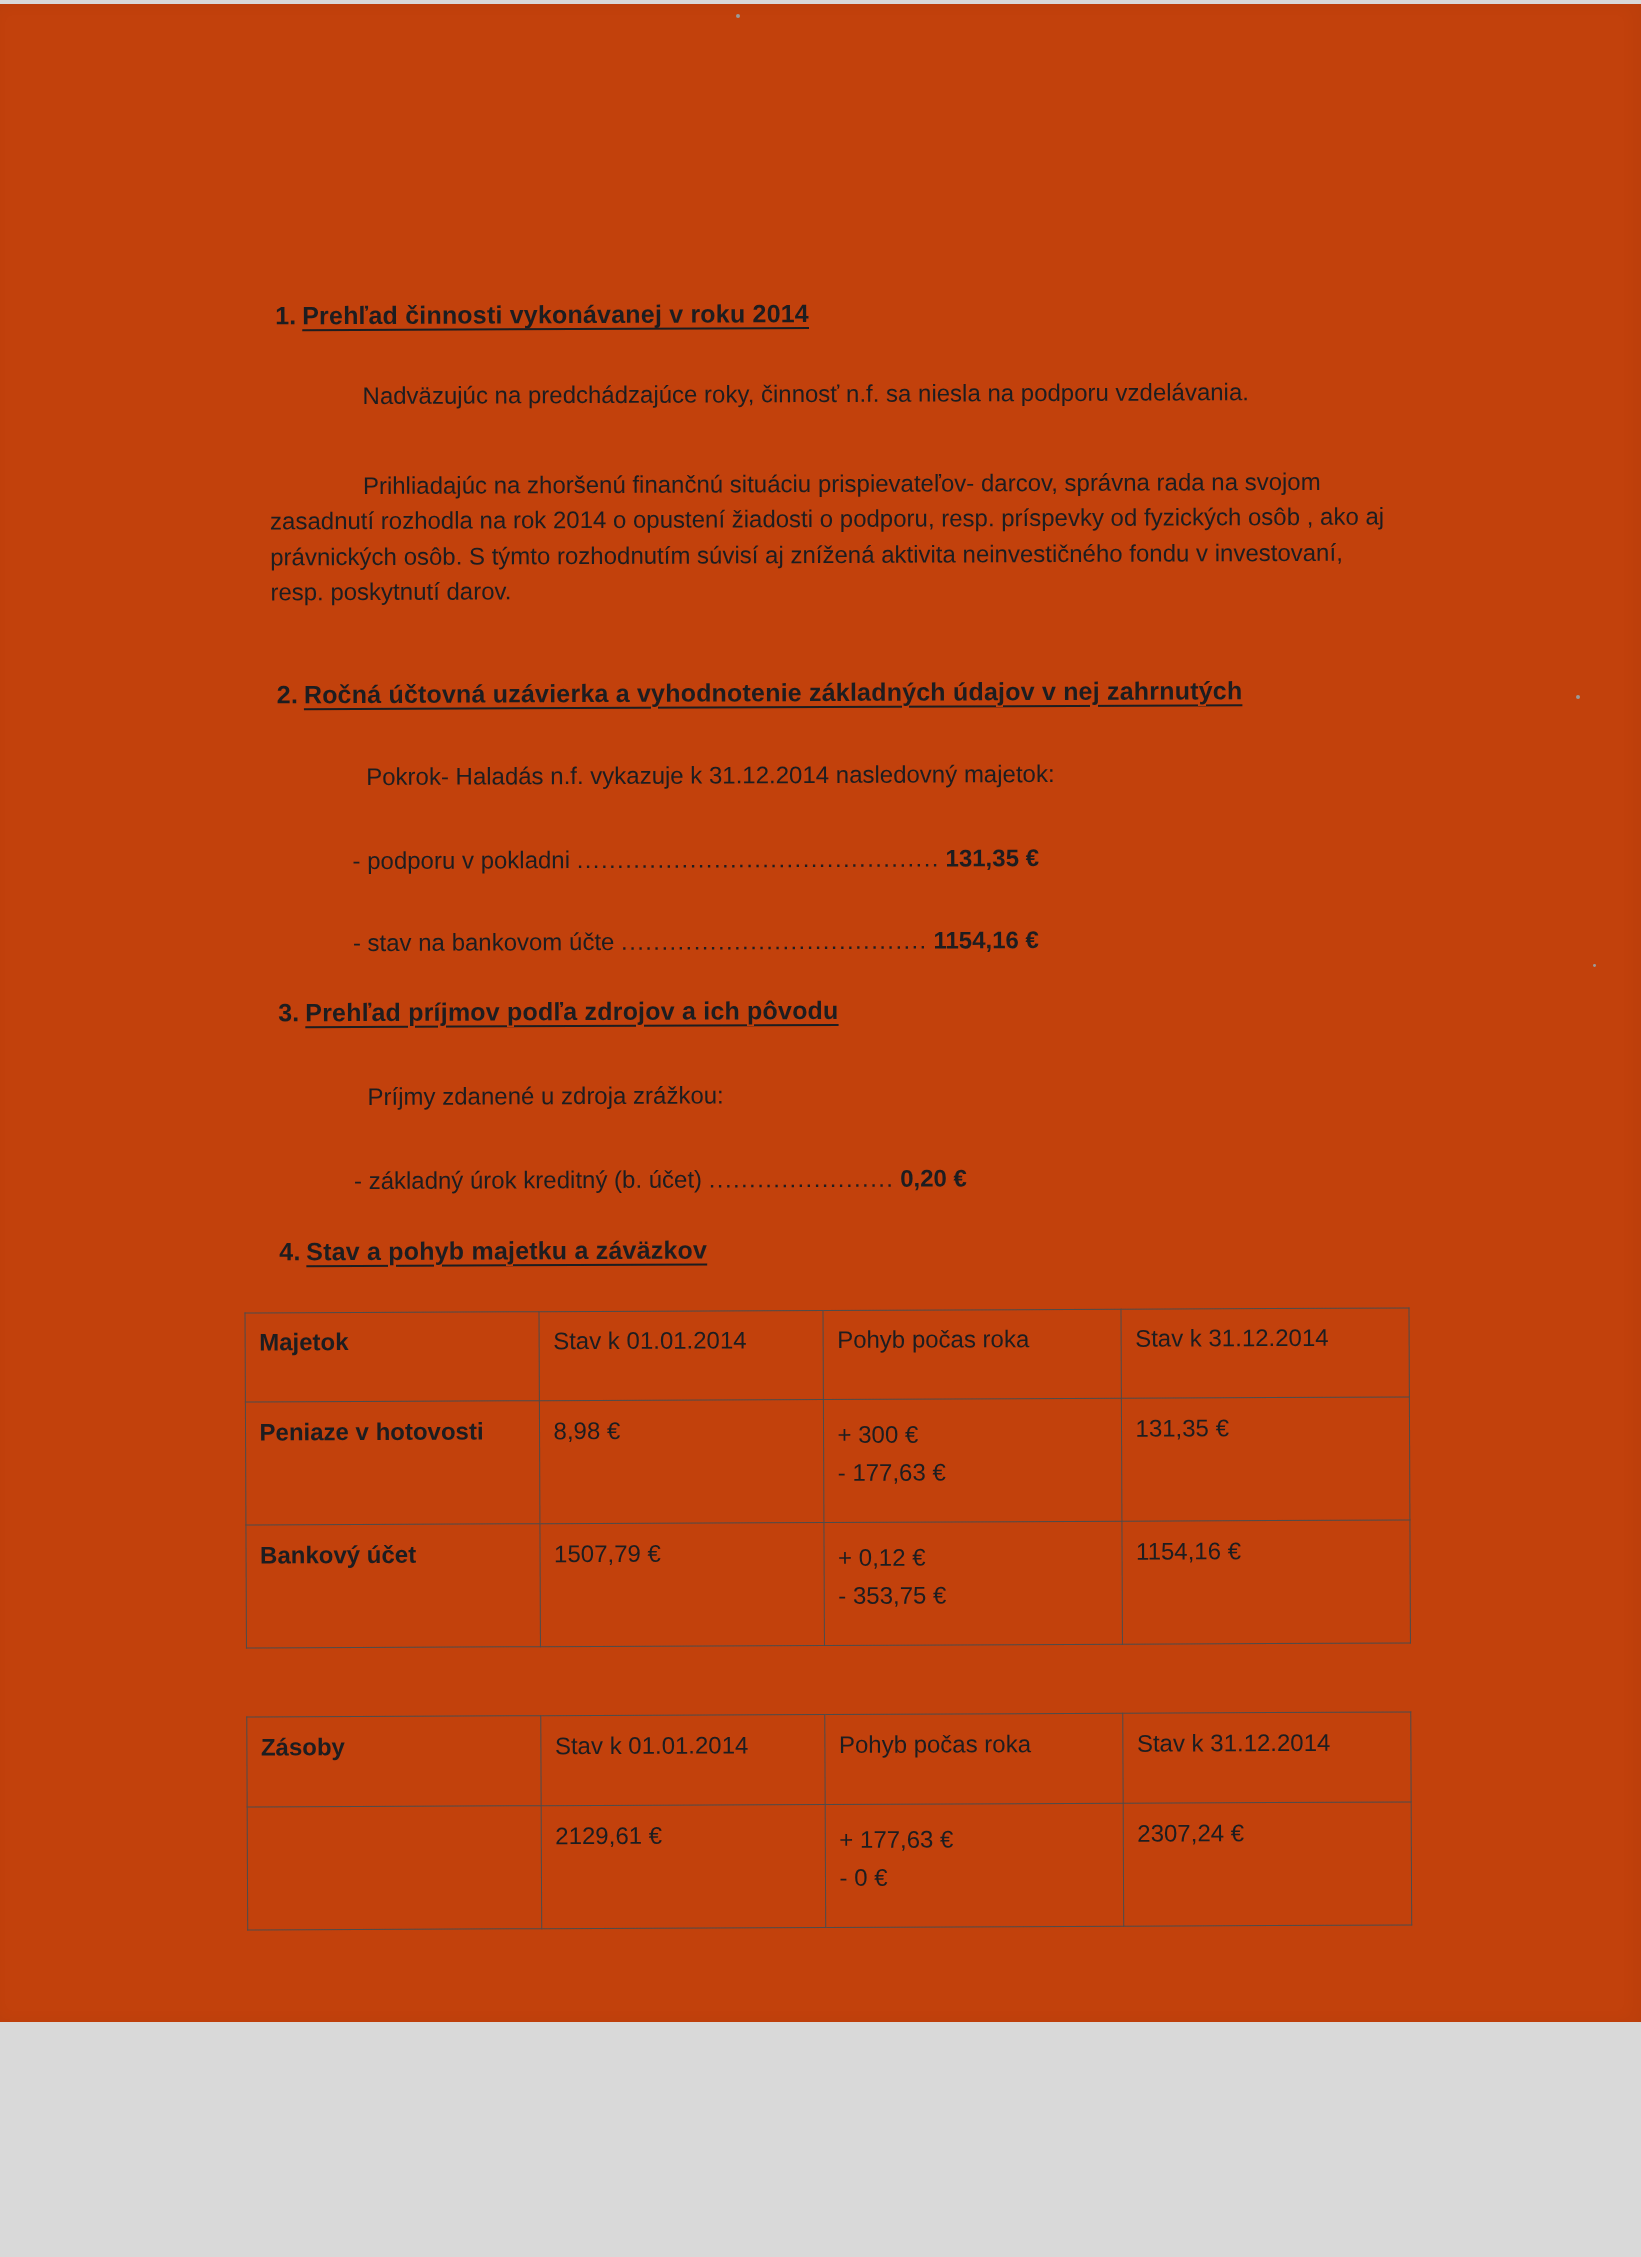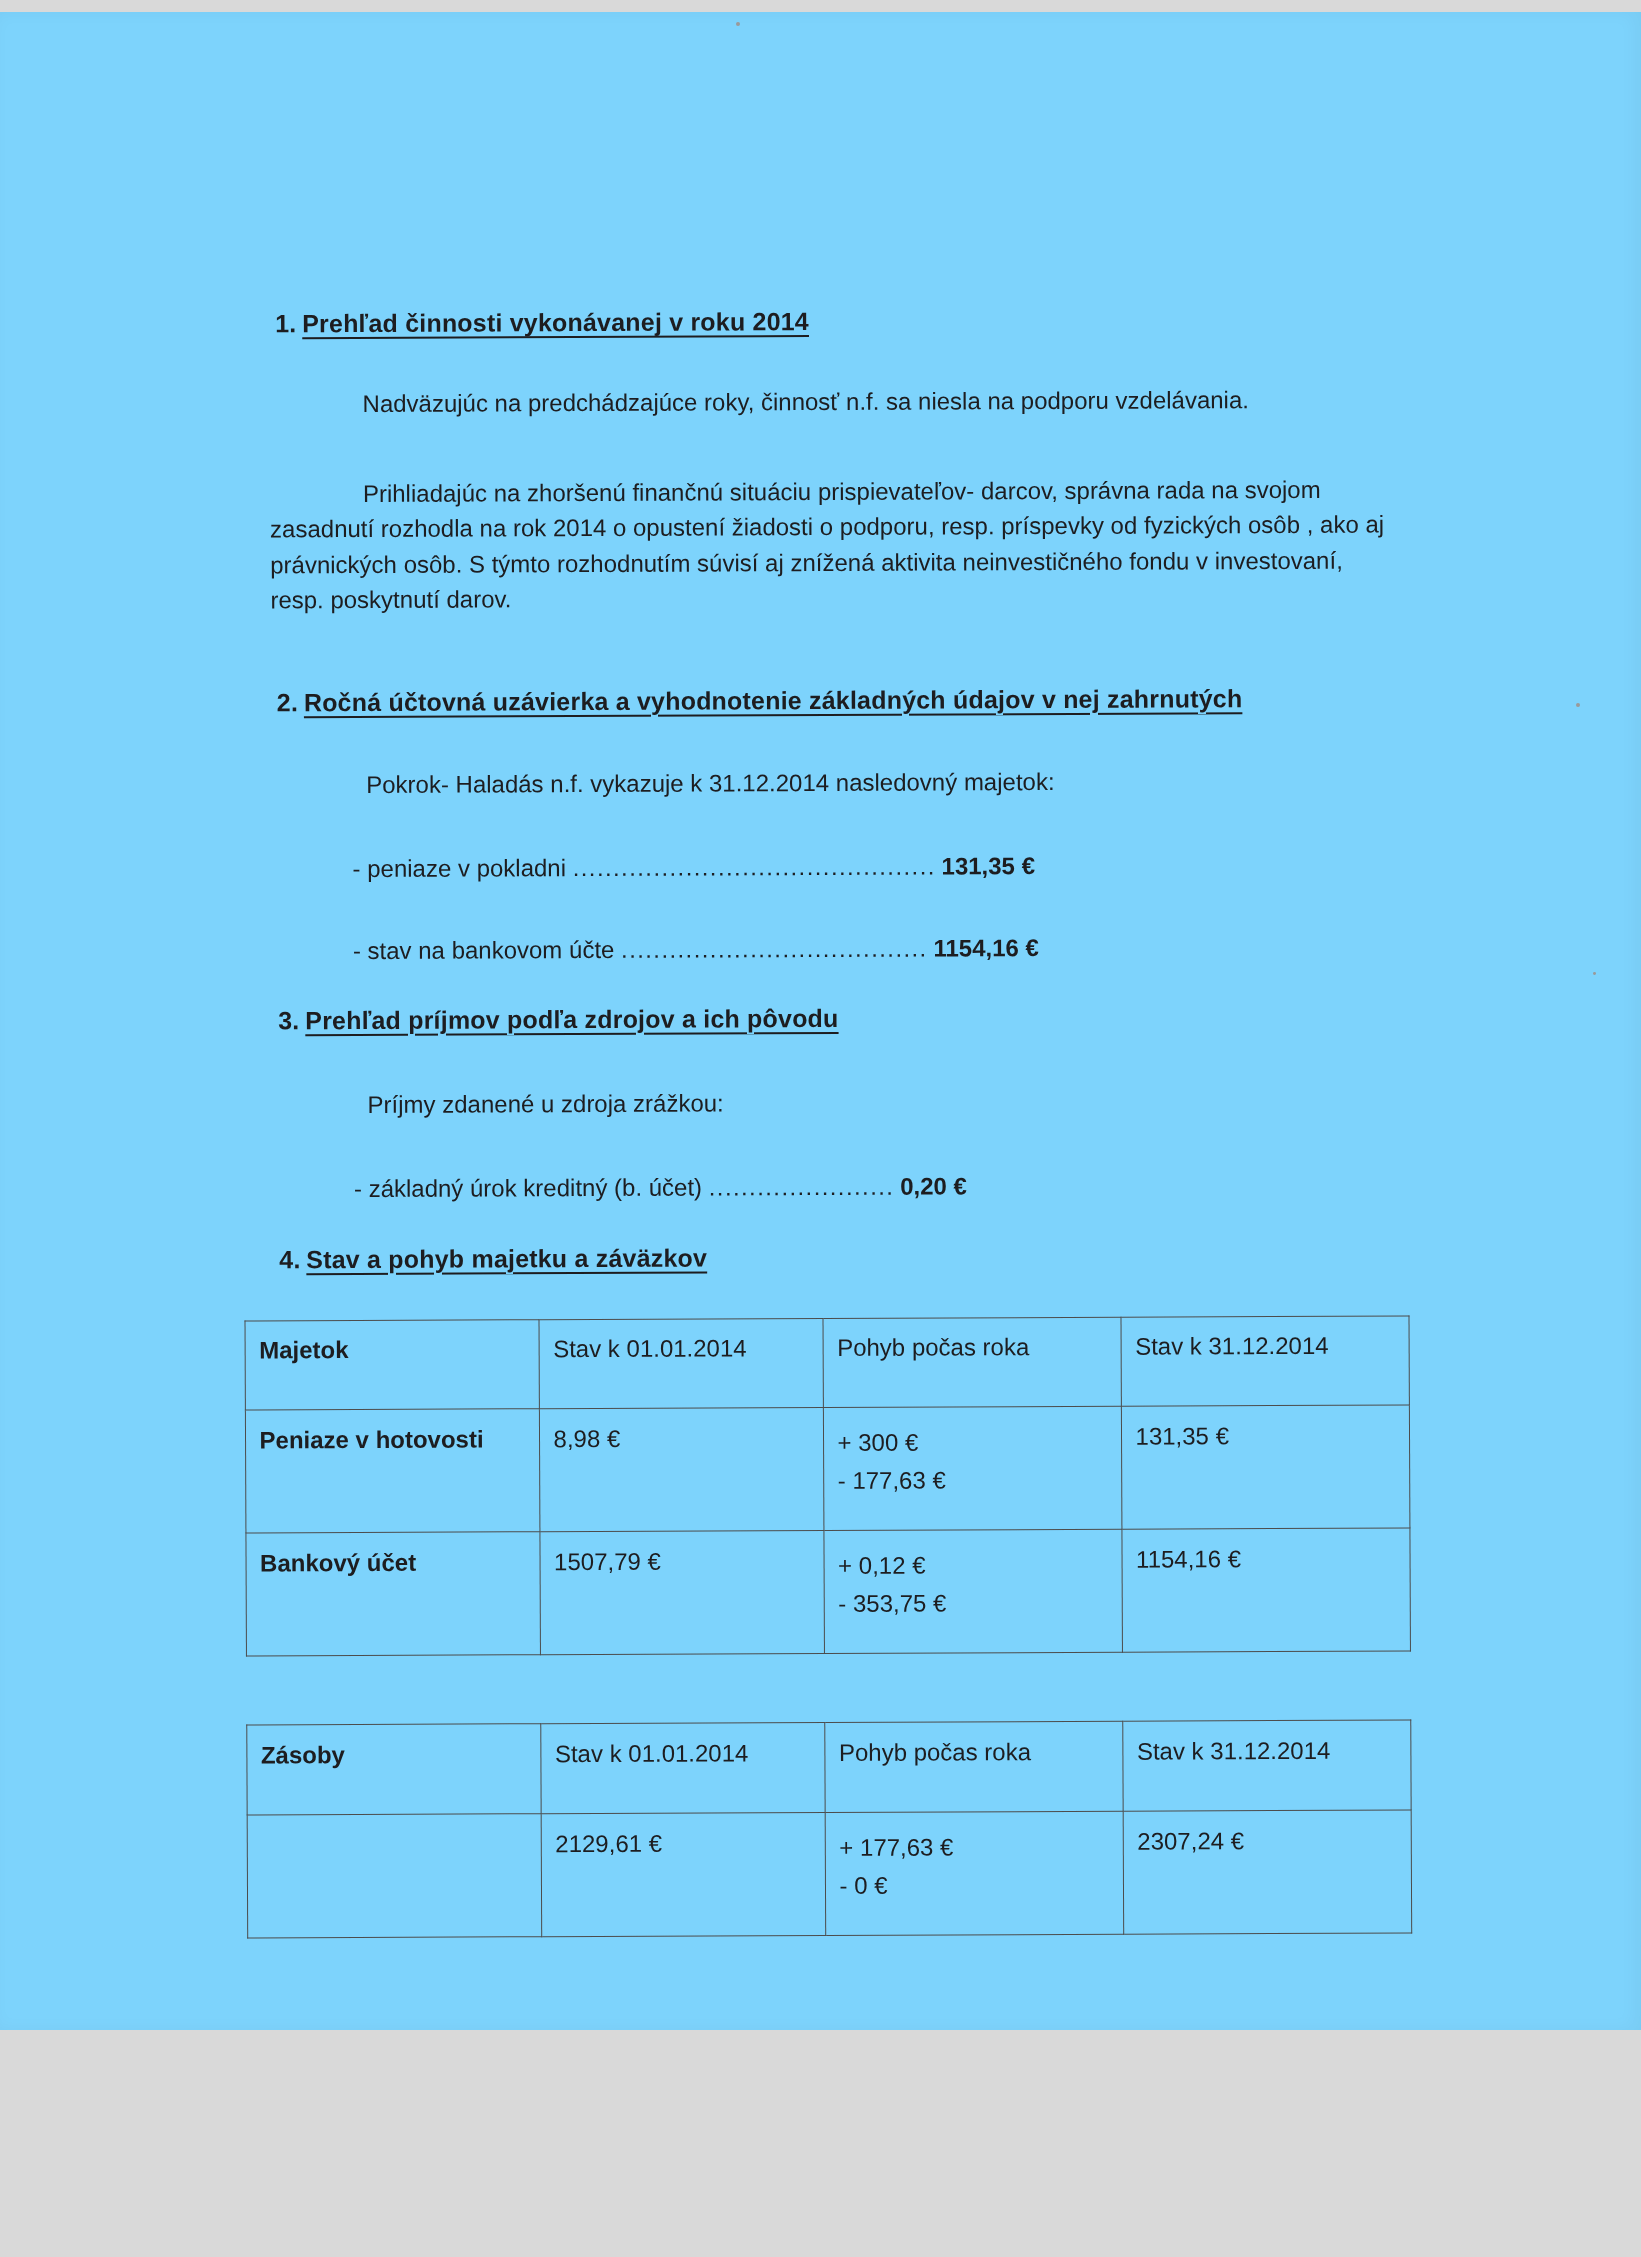--- a/index.html
+++ b/index.html
@@ -1,22 +1,22 @@
 <!DOCTYPE html>
 <html><head>
 <meta charset="utf-8">
 <style>
   html, body { margin: 0; padding: 0; }
   body { background: #d9d9d9; }
   .page {
     position: relative;
     width: 1641px;
     height: 2018px;
-    margin: 12px auto;
-    background: #7dd3fc;
+    margin: 4px auto;
+    background: #c2410c;
     font-family: "Liberation Sans", sans-serif;
     color: #1d1d20;
     overflow: hidden;
     box-shadow: inset -5.8px 0 17.4px rgba(0,0,0,0.04);
   }
   .content {
     position: absolute;
     left: 0; top: 0; right: 0;
     padding-top: 295px;
     transform: rotate(-0.25deg);
@@ -105,21 +105,21 @@
   <span class="speck s3"></span>
 
   <div class="content">
 
     <p class="heading mt-h1"><span class="num">1.</span><span class="title">Prehľad činnosti vykonávanej v roku 2014</span></p>
     <p class="para mt-p1">Nadväzujúc na predchádzajúce roky, činnosť n.f. sa niesla na podporu vzdelávania.</p>
     <p class="para mt-p2">Prihliadajúc na zhoršenú finančnú situáciu prispievateľov- darcov, správna rada na svojom zasadnutí rozhodla na rok 2014 o opustení žiadosti o podporu, resp. príspevky od fyzických osôb , ako aj právnických osôb. S týmto rozhodnutím súvisí aj znížená aktivita neinvestičného fondu v investovaní, resp. poskytnutí darov.</p>
 
     <p class="heading mt-h2"><span class="num">2.</span><span class="title">Ročná účtovná uzávierka a vyhodnotenie základných údajov v nej zahrnutých</span></p>
     <p class="intro mt-i2">Pokrok- Haladás n.f. vykazuje k 31.12.2014 nasledovný majetok:</p>
-    <p class="dotline mt-l1"><span>- peniaze v pokladni </span><span class="dots">.............................................</span><span class="amt">131,35 €</span></p>
+    <p class="dotline mt-l1"><span>- podporu v pokladni </span><span class="dots">.............................................</span><span class="amt">131,35 €</span></p>
     <p class="dotline mt-l2"><span>- stav na bankovom účte </span><span class="dots">......................................</span><span class="amt">1154,16 €</span></p>
 
     <p class="heading mt-h3"><span class="num">3.</span><span class="title">Prehľad príjmov podľa zdrojov a ich pôvodu</span></p>
     <p class="intro mt-i3">Príjmy zdanené u zdroja zrážkou:</p>
     <p class="dotline mt-l3"><span>- základný úrok kreditný (b. účet) </span><span class="dots">.......................</span><span class="amt">0,20 €</span></p>
 
     <p class="heading mt-h4"><span class="num">4.</span><span class="title">Stav a pohyb majetku a záväzkov</span></p>
 
     <table class="tbl mt-t1">
       <colgroup>

